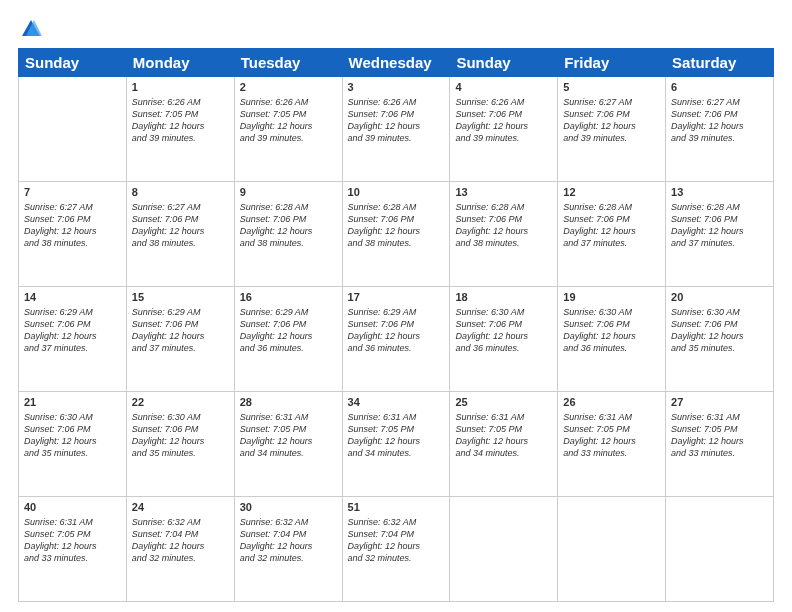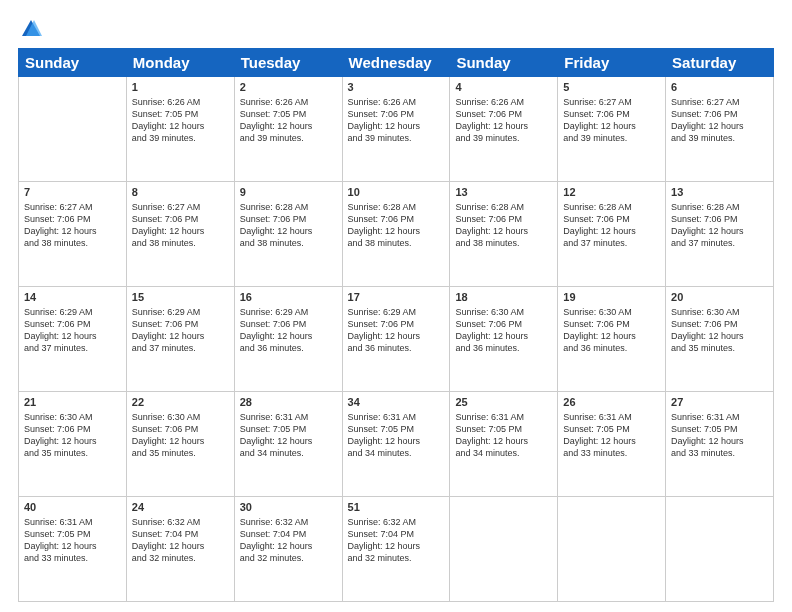--- a/index.html
+++ b/index.html
@@ -90,20 +90,21 @@
     }
     .day-number {
       font-weight: bold;
       font-size: 11px;
       display: block;
       margin-bottom: 1px;
     }
     .day-detail {
       font-size: 9px;
       color: #333;
+      font-style: italic;
     }
   </style>
 </head>
 <body>
 
 <div class="page">
   <div class="header">
     <div class="logo">
       <div class="logo-text">
         <span class="logo-general"></span>

